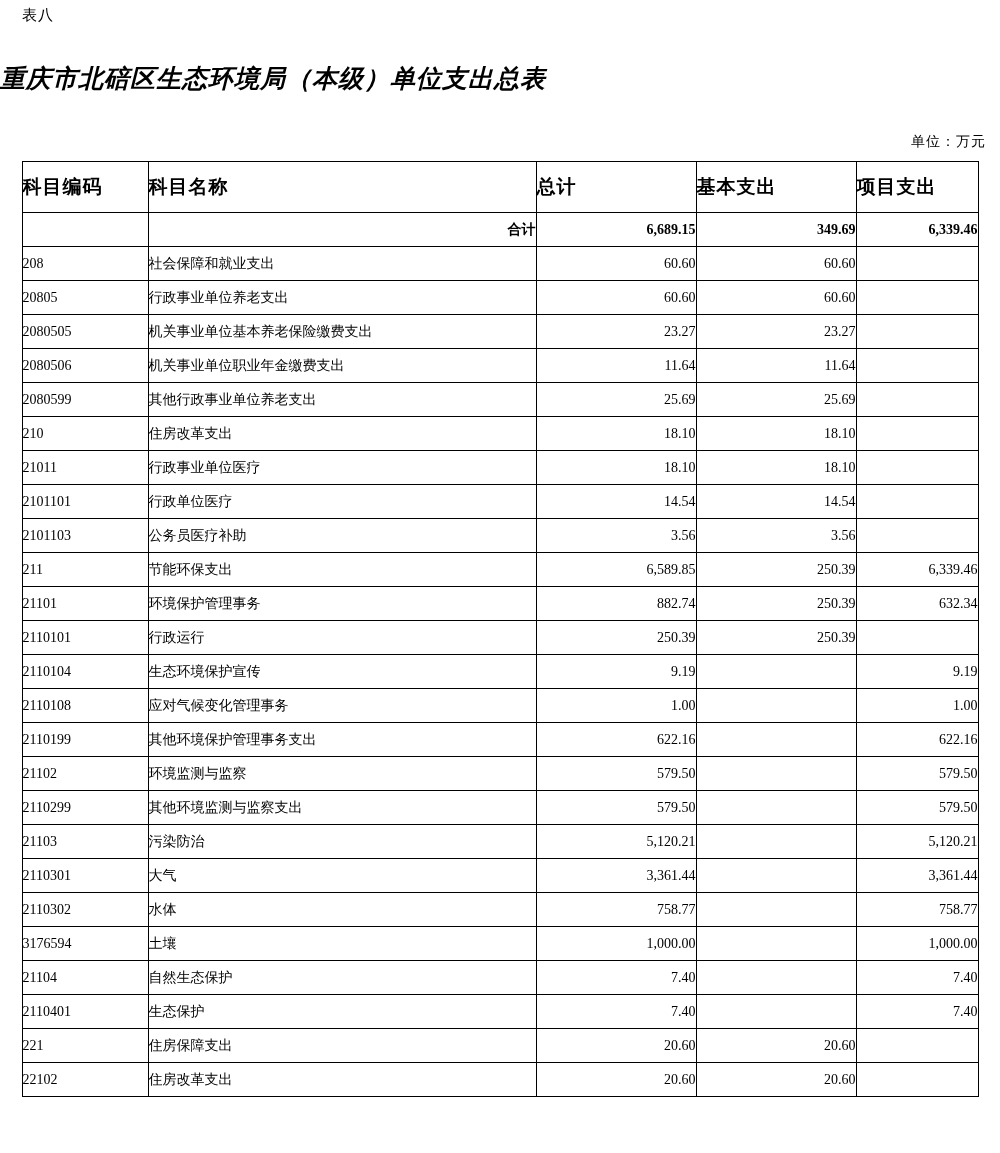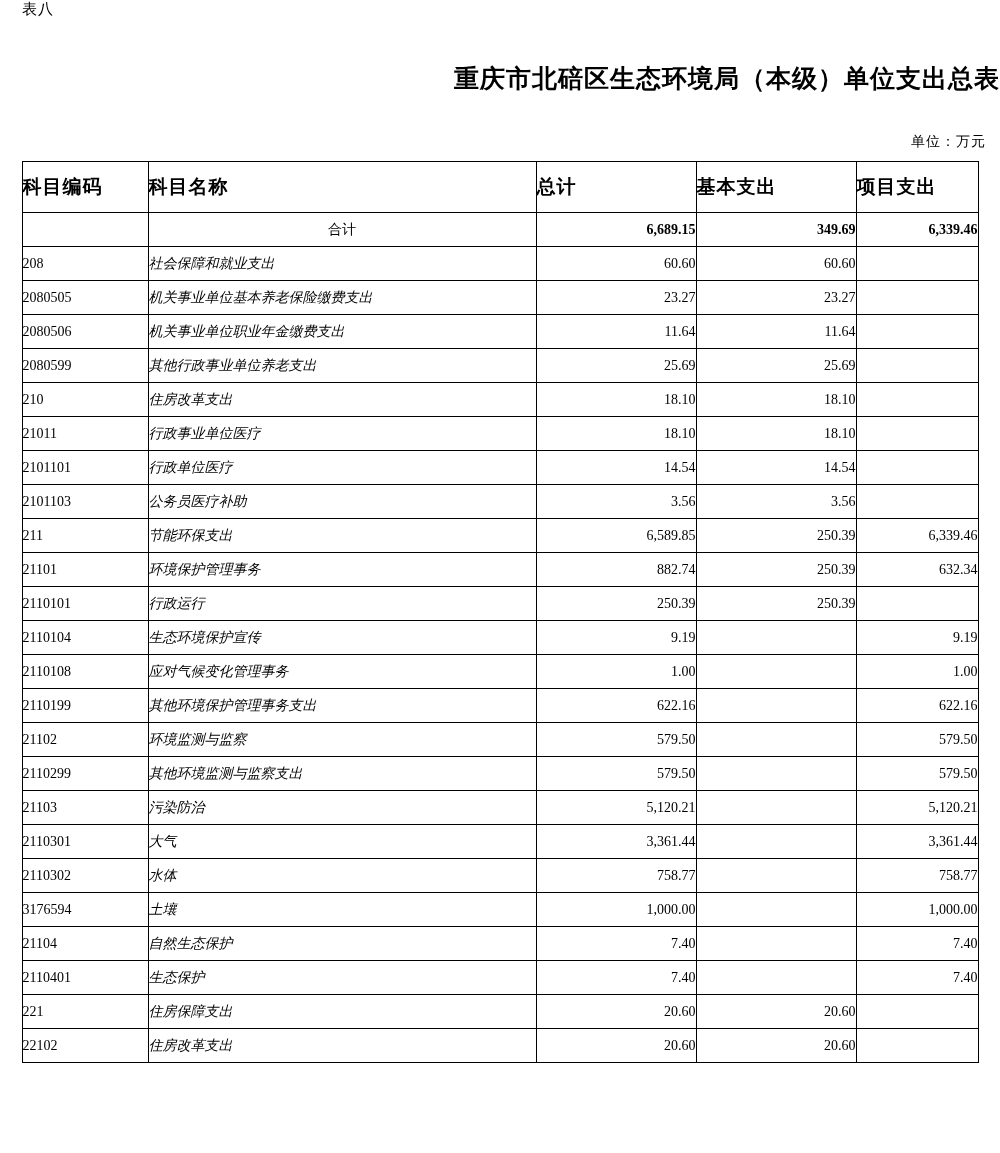--- a/index.html
+++ b/index.html
@@ -15,32 +15,33 @@
     position: relative;
   }
   .page {
     width: 1000px;
     box-sizing: border-box;
     padding: 0;
   }
   .corner-label {
     position: absolute;
     left: 22px;
-    top: 0;
+    top: 6px;
     font-size: 15px;
     font-family: "Liberation Serif", "DejaVu Serif", serif;
     letter-spacing: 1px;
   }
   .doc-title {
-    text-align: right;
+    text-align: left;
     font-size: 25px;
     font-weight: bold;
     margin-top: 62px;
     letter-spacing: 1px;
     font-family: "Liberation Serif", "DejaVu Serif", serif;
+    font-style: italic;
   }
   .unit-line {
     text-align: right;
     font-size: 14px;
     margin-top: 38px;
     margin-right: 14px;
     letter-spacing: 1px;
   }
   table.budget {
     border-collapse: collapse;
@@ -70,33 +71,32 @@
   col.c-proj  { width: 122px; }
 
   td.code {
     text-align: left;
     padding-left: 8px;
     white-space: nowrap;
   }
   td.name {
     text-align: left;
     white-space: nowrap;
-    font-style: italic;
   }
   td.num {
     text-align: right;
     padding-right: 8px;
     white-space: nowrap;
   }
   tr.total-row td {
     font-weight: bold;
   }
   tr.total-row td.name-center {
-    text-align: center;
-    font-weight: normal;
+    text-align: right;
+    font-weight: bold;
   }
   
   .ind0 { padding-left: 8px; }
   .ind1 { padding-left: 20px; }
   .ind2 { padding-left: 32px; }
   
   .nind0 { padding-left: 18px; }
   .nind1 { padding-left: 38px; }
   .nind2 { padding-left: 56px; margin-left: 11px; }
 </style>
@@ -137,20 +137,27 @@
         <td class="num">6,339.46</td>
       </tr>
     <tr>
           <td class="code ind0">208</td>
           <td class="name nind0">社会保障和就业支出</td>
           <td class="num">60.60</td>
           <td class="num">60.60</td>
           <td class="num"></td>
         </tr>
         <tr>
+          <td class="code ind1">20805</td>
+          <td class="name nind1">行政事业单位养老支出</td>
+          <td class="num">60.60</td>
+          <td class="num">60.60</td>
+          <td class="num"></td>
+        </tr>
+        <tr>
           <td class="code ind2">2080505</td>
           <td class="name nind2">机关事业单位基本养老保险缴费支出</td>
           <td class="num">23.27</td>
           <td class="num">23.27</td>
           <td class="num"></td>
         </tr>
         <tr>
           <td class="code ind2">2080506</td>
           <td class="name nind2">机关事业单位职业年金缴费支出</td>
           <td class="num">11.64</td>

